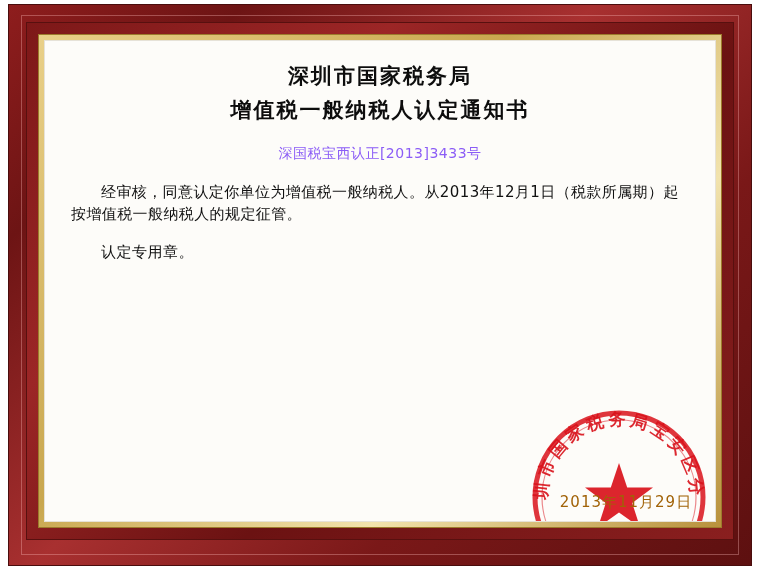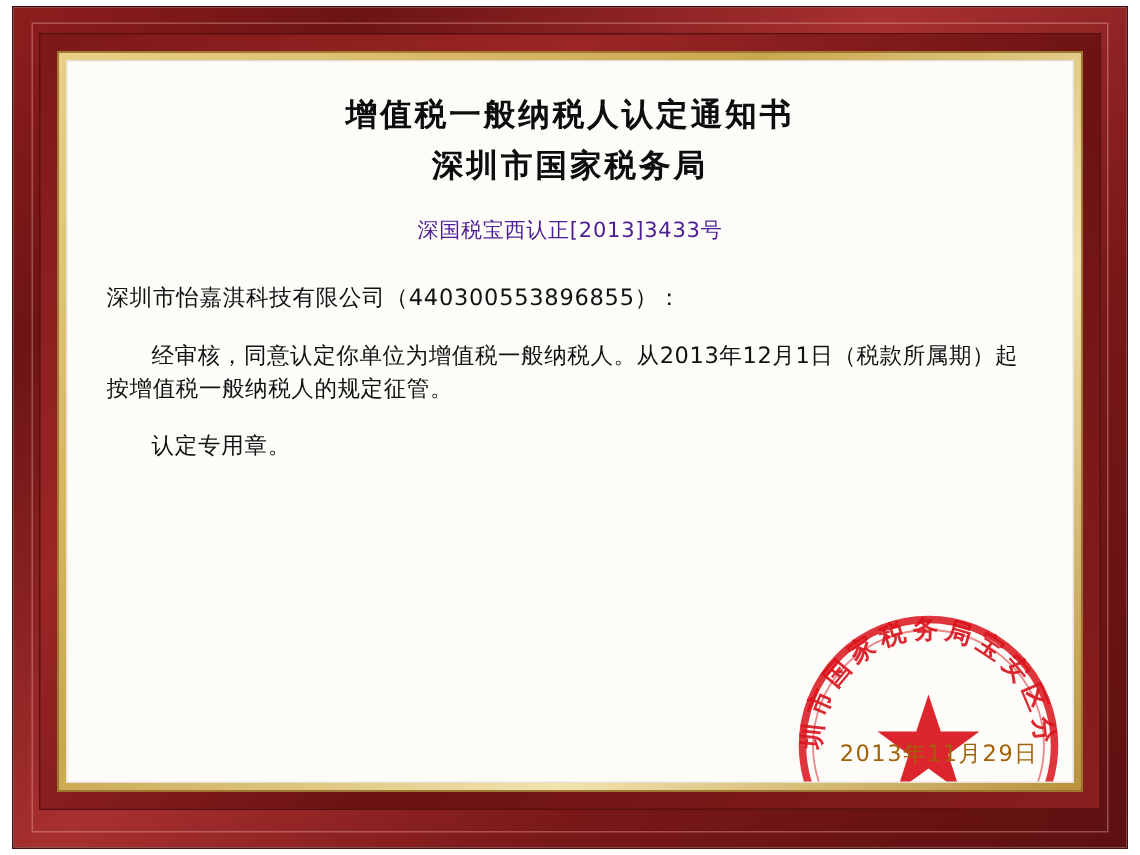--- a/index.html
+++ b/index.html
@@ -81,21 +81,21 @@
   .title-line {
     font-size: 21px;
     font-weight: bold;
     letter-spacing: 2px;
     color: #0d0d0d;
     line-height: 34px;
   }
   .doc-number {
     text-align: center;
     font-size: 14px;
-    color: #4c1d95;
+    color: #8b5cf6;
     margin-top: 18px;
     letter-spacing: 0.5px;
   }
   .addressee {
     font-size: 15px;
     margin: 26px 0 0 26px;
     letter-spacing: 0.5px;
   }
   .body-para {
     font-size: 15px;
@@ -140,27 +140,26 @@
 <div class="frame-outer">
   <div class="frame-bevel-hi"></div>
 </div>
 <div class="frame-inner-wood"></div>
 <div class="frame-gold"></div>
 
 <div class="paper">
   <div class="doc">
 
     <div class="title-block">
+      <div class="title-line">深圳市国家税务局</div>
       <div class="title-line">增值税一般纳税人认定通知书</div>
-      <div class="title-line">深圳市国家税务局</div>
     </div>
 
     <div class="doc-number">深国税宝西认正[2013]3433号</div>
 
-    <div class="addressee">深圳市怡嘉淇科技有限公司（440300553896855）：</div>
 
     <div class="body-para">经审核，同意认定你单位为增值税一般纳税人。从2013年12月1日（税款所属期）起按增值税一般纳税人的规定征管。</div>
 
     <div class="closing">认定专用章。</div>
 
     <div class="seal">
       <svg width="196" height="196" viewBox="0 0 196 196" xmlns="http://www.w3.org/2000/svg">
         <defs>
           <path id="sealArcTop" d="M 26,98 A 72,72 0 0 1 170,98" fill="none"></path>
           <path id="sealArcBottom" d="M 44,132 A 66,66 0 0 0 152,132" fill="none"></path>

